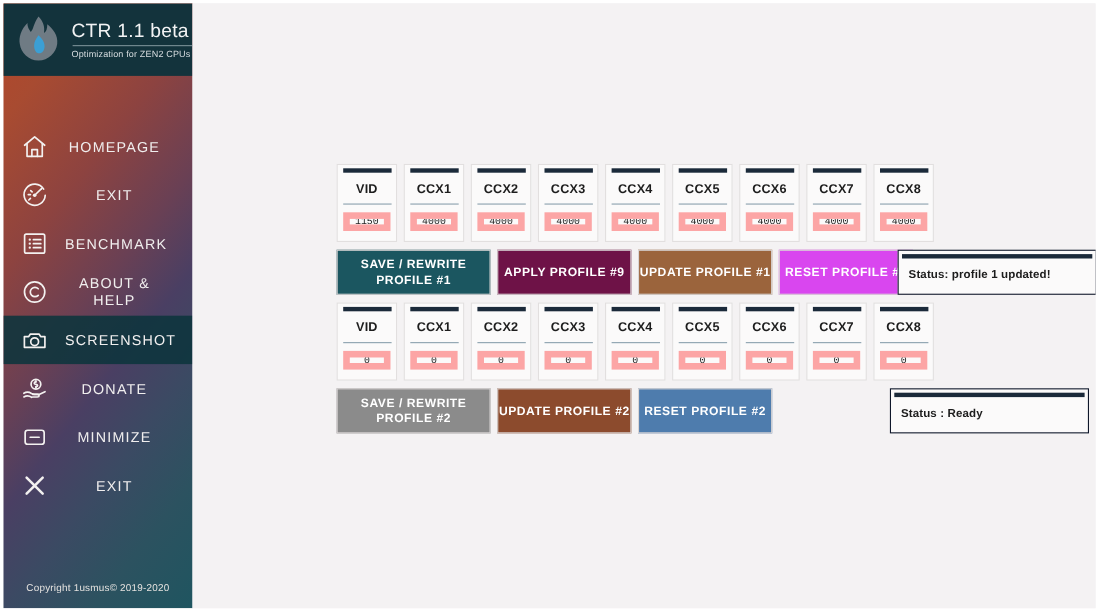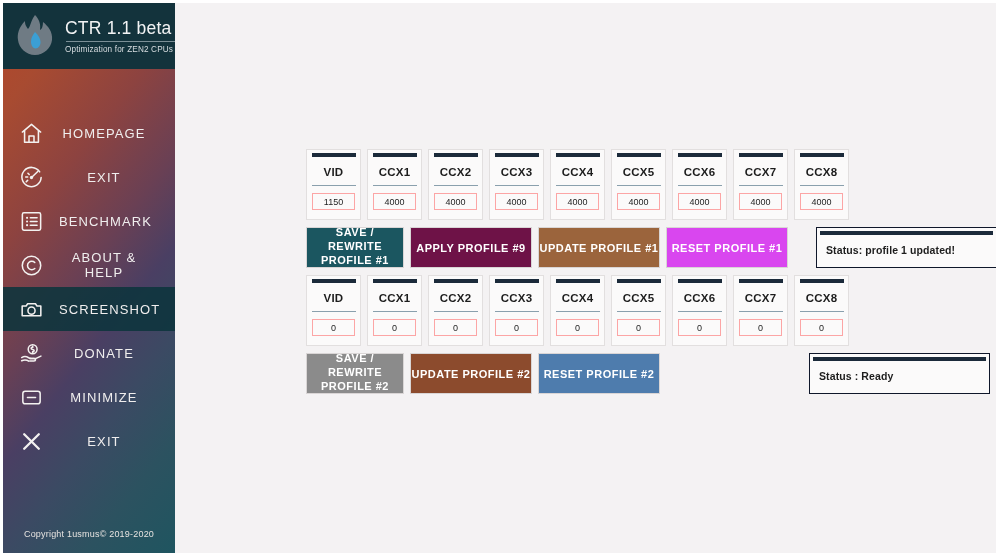--- a/index.html
+++ b/index.html
@@ -128,23 +128,23 @@
     text-align: center;
   }
   .card-rule {
     width: 44px; height: 1px;
     background: #8aa0ad;
     margin-top: 7px;
   }
   .card-input {
     width: 43px; height: 17px;
     margin: 7px 0 9px 0;
-    border: 1px solid #fca5a5;
+    border: 6px solid #fca5a5;
     background: #fbfafa;
-    font-family: Liberation Sans, sans-serif;
+    font-family: Liberation Mono, monospace;
     font-size: 9px;
     color: #1d1d1d;
     text-align: center;
     outline: none;
     padding: 0;
   }
 
   .button-row { position: absolute; display: flex; gap: 6px; }
   #profile1-buttons { left: 131px; top: 224px; }
   #profile2-buttons { left: 131px; top: 350px; }
@@ -157,21 +157,21 @@
     font-weight: bold;
     letter-spacing: .5px;
     display: flex;
     align-items: center;
     justify-content: center;
     text-align: center;
     line-height: 14px;
     cursor: pointer;
     user-select: none;
   }
-  .pbtn.w-save   { width: 98px; align-items: flex-end; }
+  .pbtn.w-save   { width: 140px; }
   .pbtn.w-apply  { width: 122px; }
   .pbtn.w-update { width: 122px; }
   .pbtn.w-reset  { width: 122px; }
 
   .status-box { position: absolute; width: 181px; height: 41px; background: #fbfafa;
                 border: 1px solid #0f172a; }
   #status1 { left: 641px; top: 224px; }
   #status2 { left: 634px; top: 350px; }
   .status-topbar { width: 173px; height: 4px; background: #1b2a3a; margin: 3px auto 0 auto; }
   .status-text {

